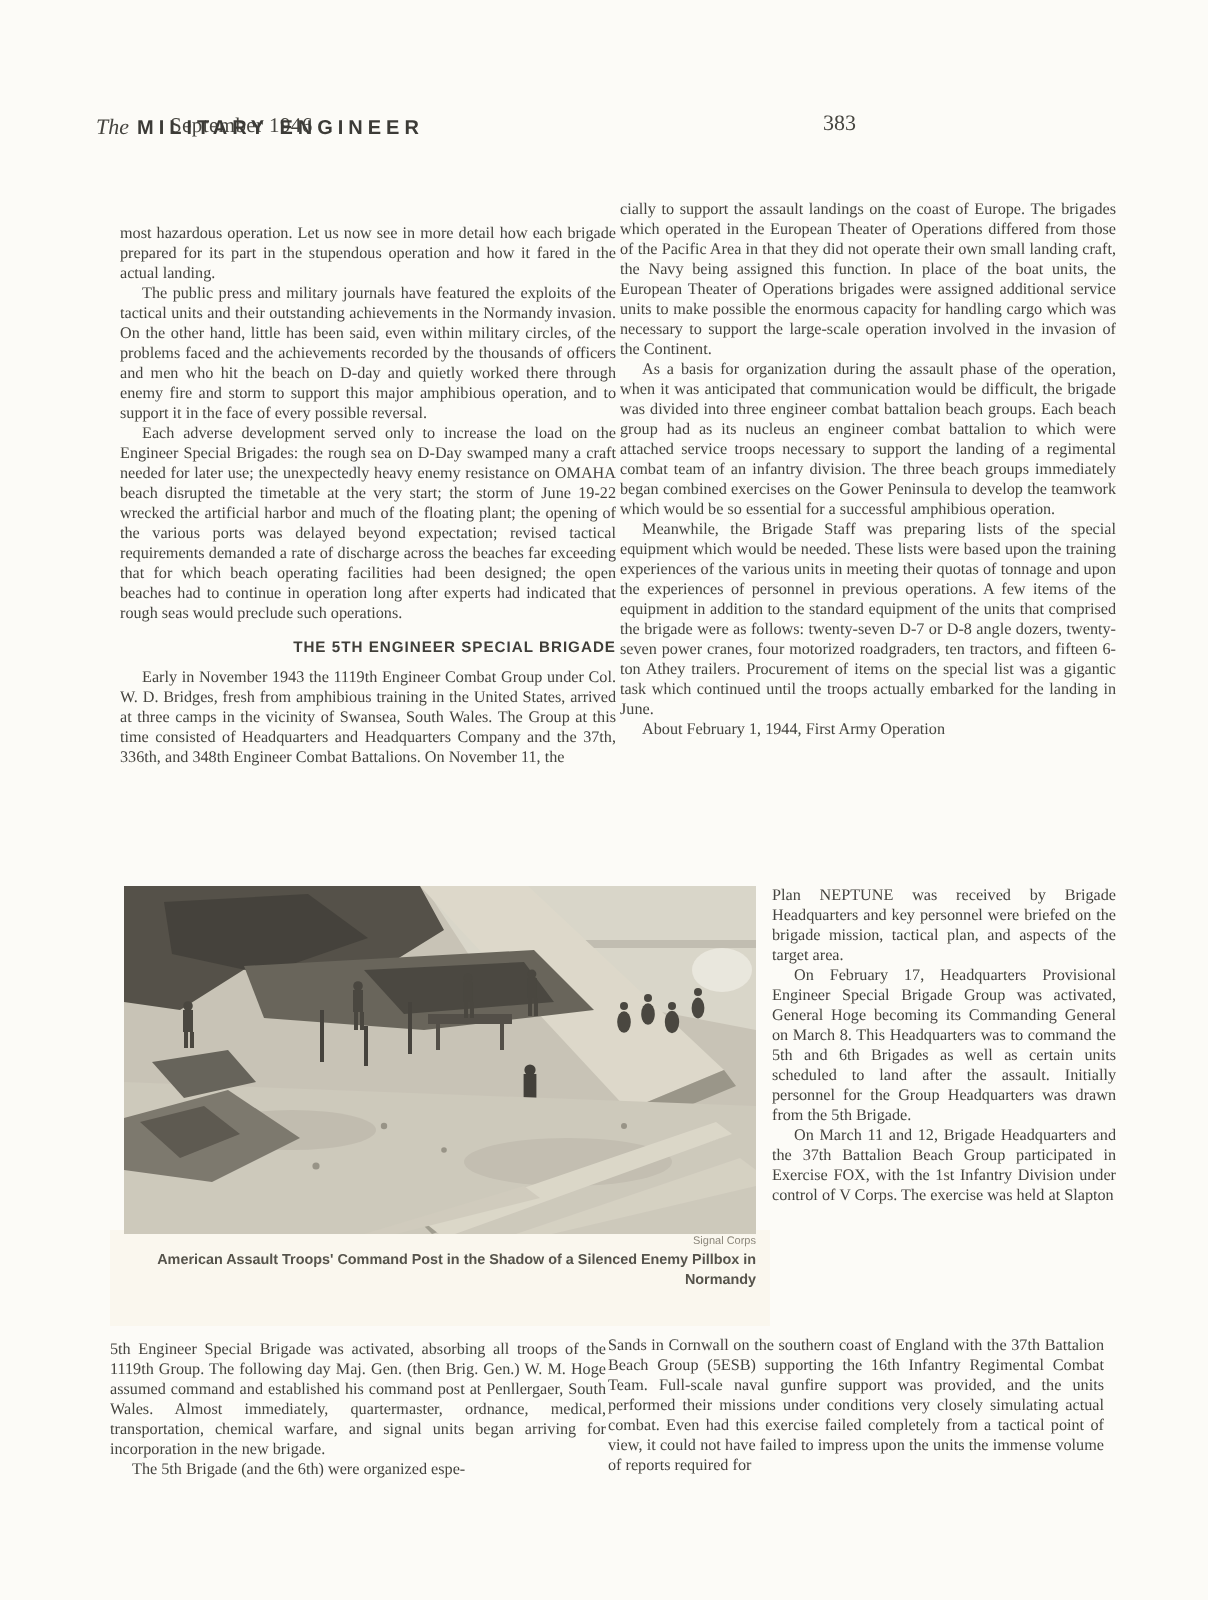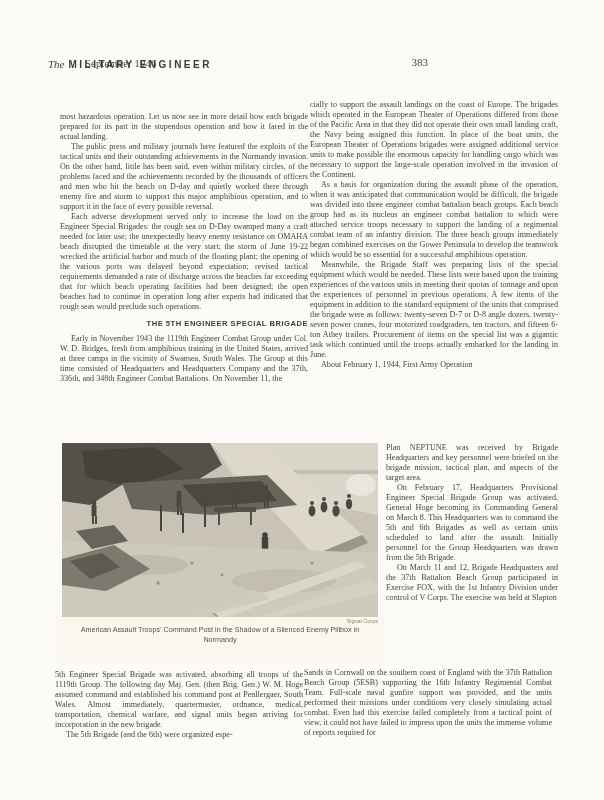--- a/index.html
+++ b/index.html
@@ -36,23 +36,23 @@
   .col-right-bottom{left:304px;top:668px;width:248px;}
   
   .figure{position:absolute;left:62px;top:443px;width:316px;}
   .photo{display:block;width:316px;height:174px;}
   .credit{
     width:316px;text-align:right;
     font-family:"Liberation Sans","DejaVu Sans",sans-serif;
     font-size:5.5px;color:#8b867a;margin-top:1px;
   }
   .caption{
-    width:316px;margin-top:1px;text-align:center;
+    width:316px;margin-top:1px;text-align:right;
     font-family:"Liberation Sans","DejaVu Sans",sans-serif;
-    font-weight:normal;font-size:7.2px;line-height:9.5px;color:#55534b;
+    font-weight:bold;font-size:7.2px;line-height:9.5px;color:#55534b;
   }
   .caption-strip{
     position:absolute;left:55px;top:615px;width:330px;height:48px;
     background:#f8f4e8;opacity:0.55;
   }
 </style>
 </head>
 <body>
 
 <div class="page">

